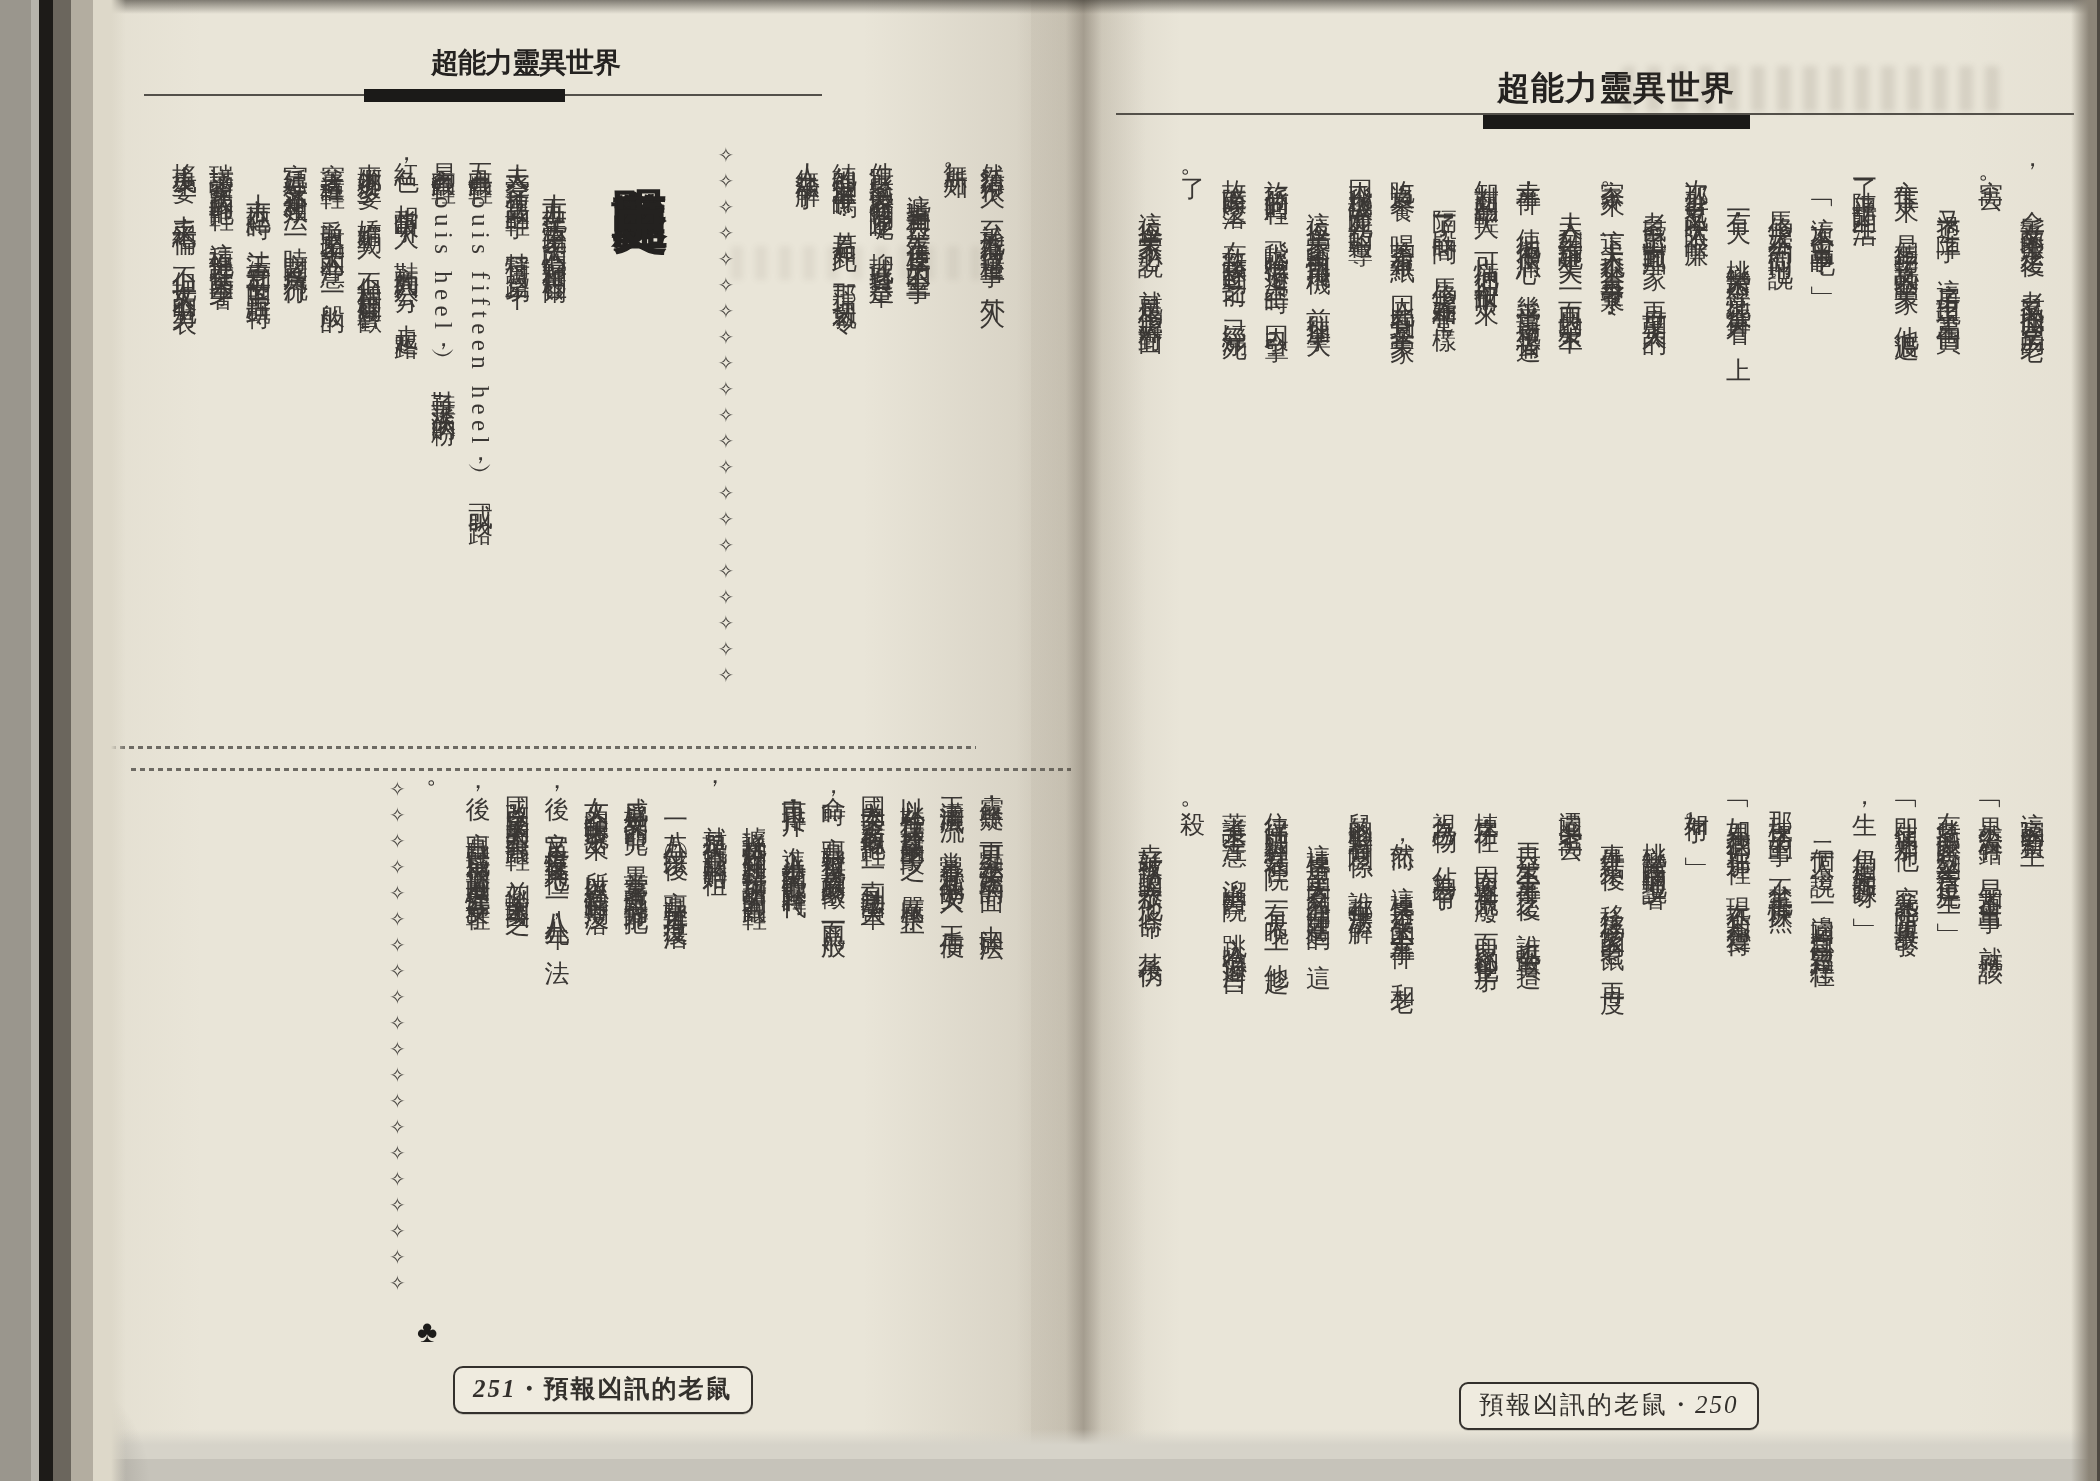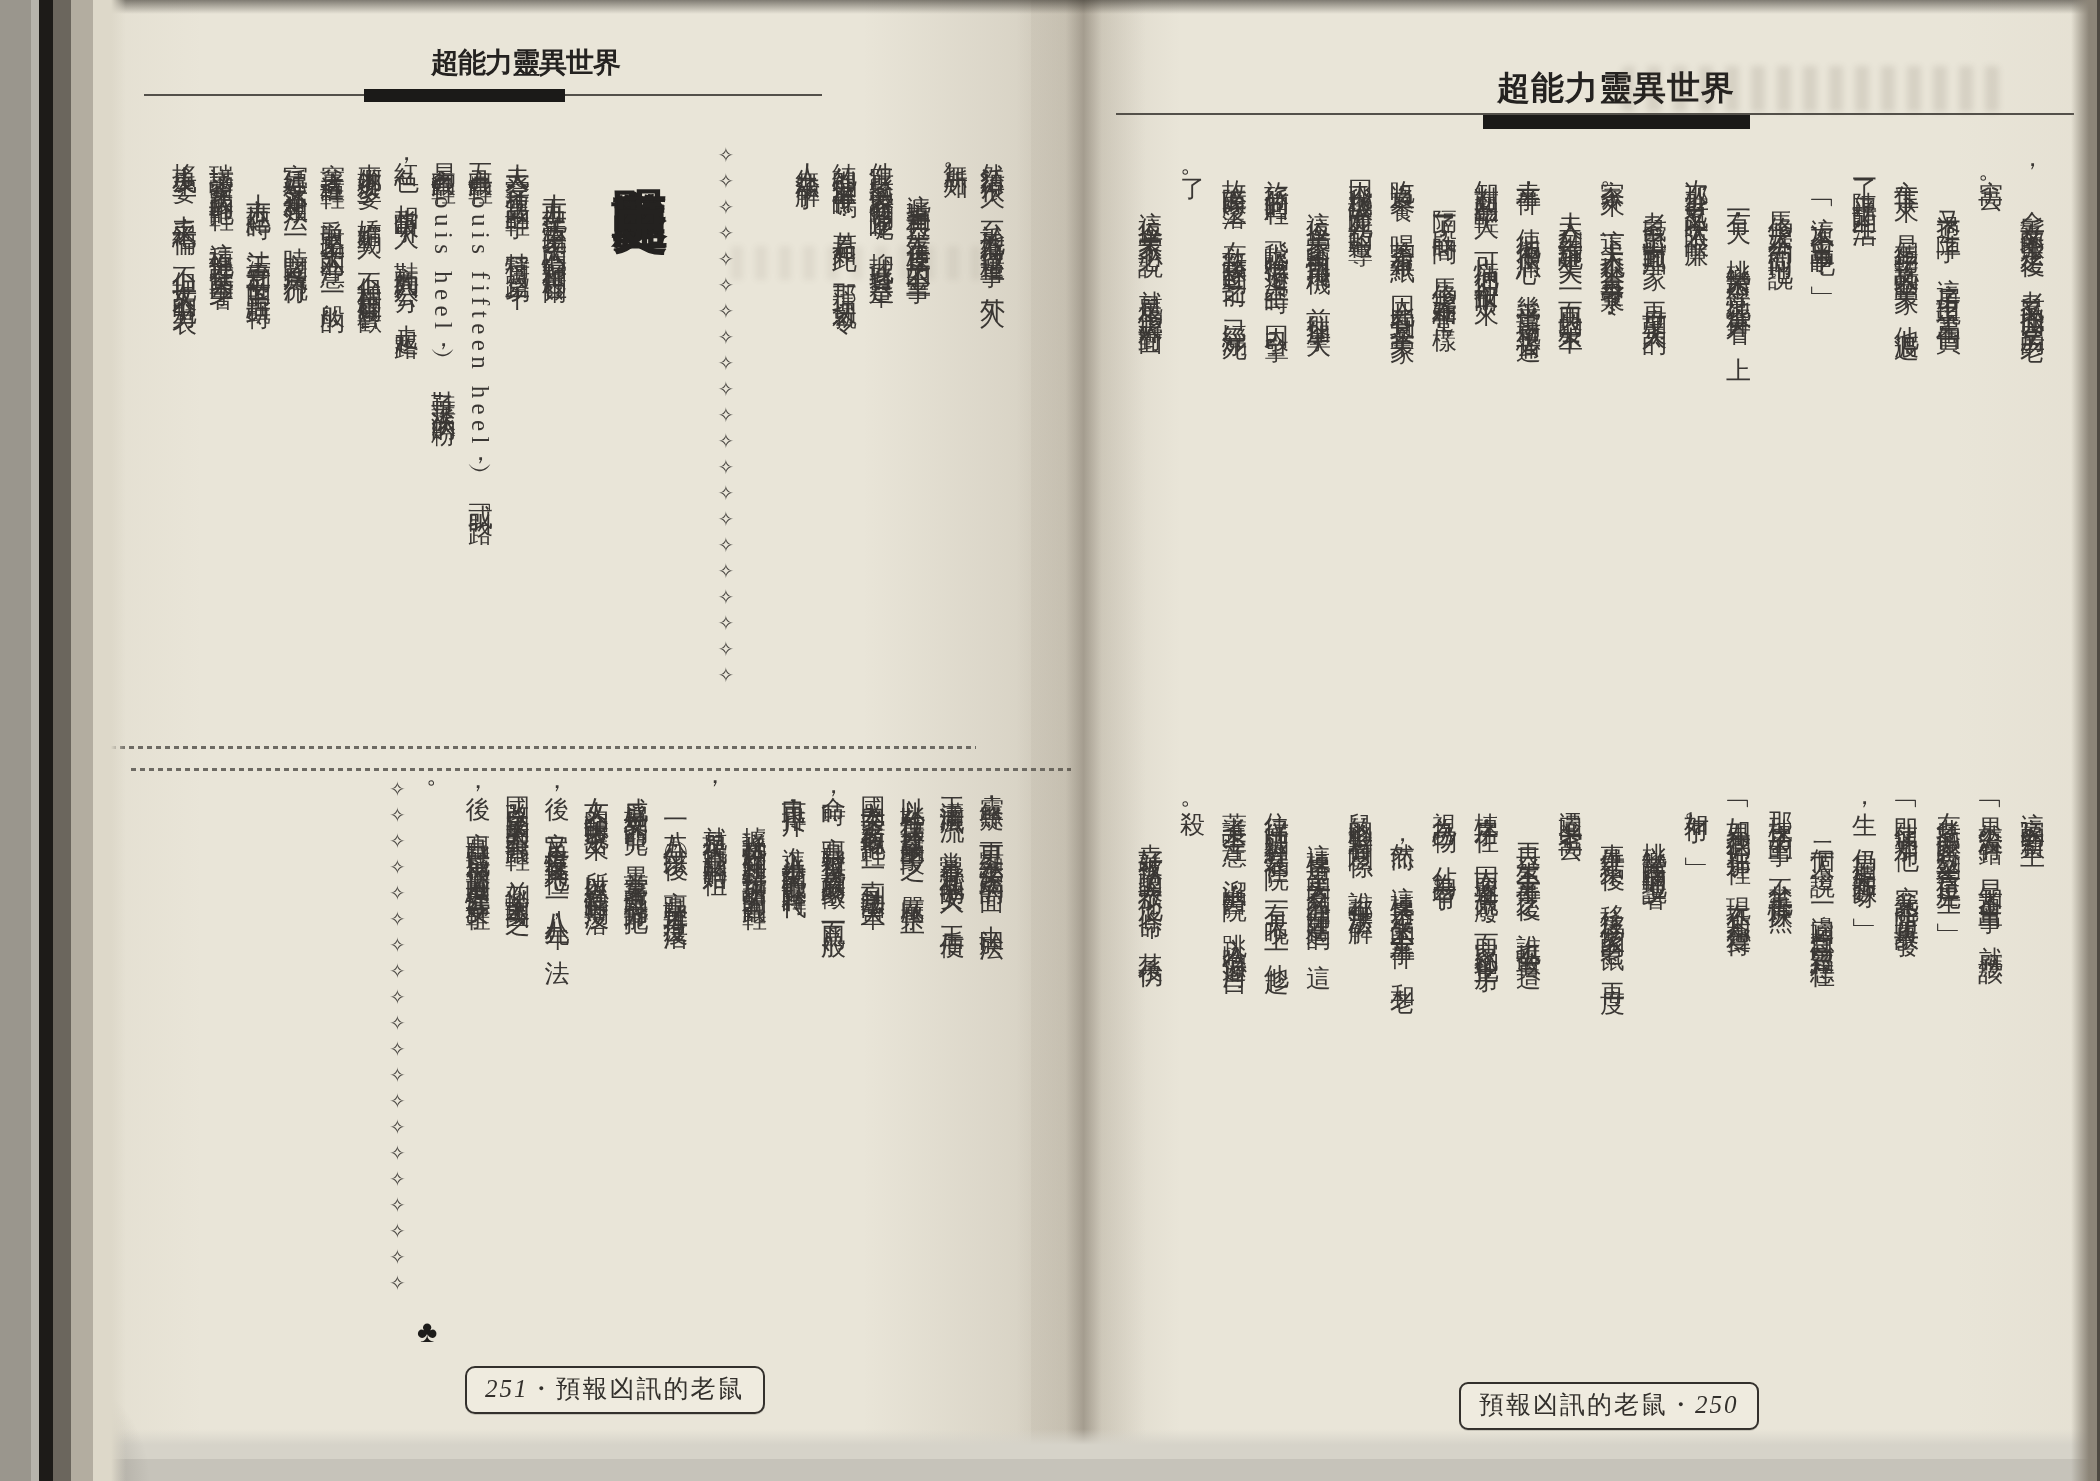--- a/index.html
+++ b/index.html
@@ -67,21 +67,21 @@
     background:repeating-linear-gradient(90deg,#6d6a63 0 5px,rgba(0,0,0,0) 5px 9px);}
   .dash.l{left:53px;top:746px;width:892px;}
   .dash.r{left:100px;top:768px;width:940px;}
 
   
   .footer-box{position:absolute;border:2px solid #33302c;border-radius:10px;
     background:#efebdf;box-shadow:0 1px 0 rgba(0,0,0,.15);
     padding:4px 18px 7px;font-size:25px;font-style:italic;letter-spacing:2px;
     color:#33302c;white-space:nowrap;}
   .footer-box .upright{font-style:normal;}
-  .left .footer-box{left:374px;top:1366px;}
+  .left .footer-box{left:362px;top:1366px;font-weight:bold;}
   .right .footer-box{left:428px;top:1382px;border-radius:9px;}
 </style>
 </head>
 <body>
 
 <div class="scan">
 
   <section class="page left">
     <div class="h-title">超能力靈異世界</div>
     <div class="h-rule"></div>

